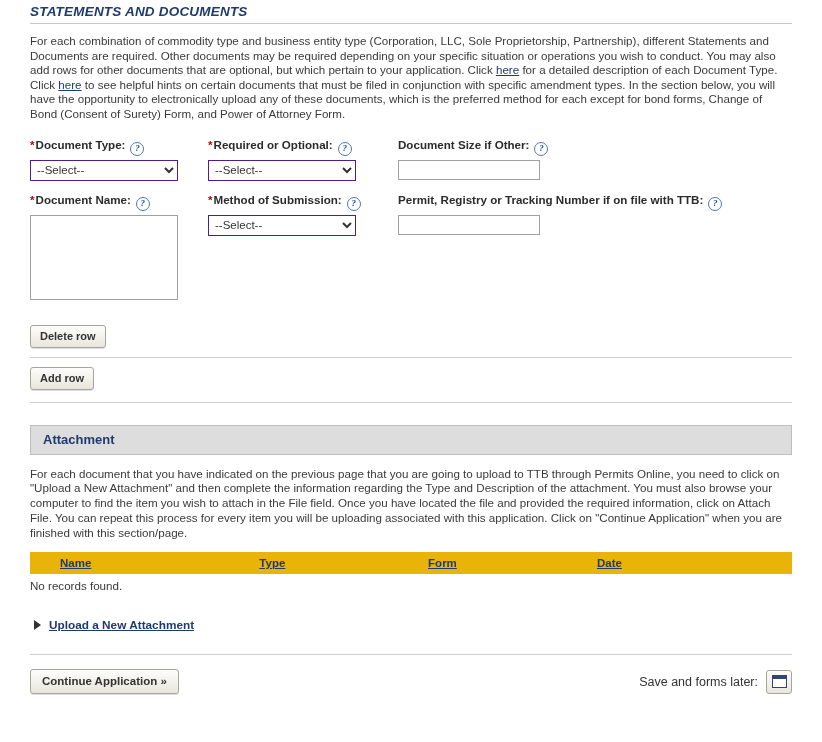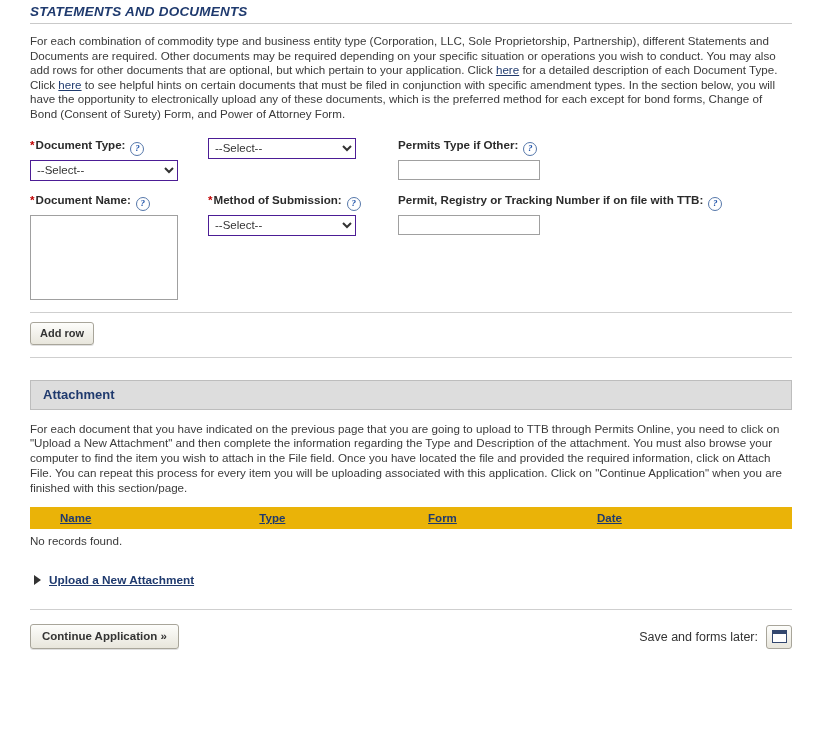--- a/index.html
+++ b/index.html
@@ -294,26 +294,27 @@
   <div class="form-area">
 
     <div class="form-row">
       <div class="col1">
         <div class="field-label"><span class="req">*</span><span>Document Type:</span><span class="help-icon">?</span></div>
         <select class="inp">
           <option>--Select--</option>
         </select>
       </div>
       <div class="col2">
+        <div class="field-label"><span class="req">*</span><span>Required or Optional:</span><span class="help-icon">?</span></div>
         <select class="inp">
           <option>--Select--</option>
         </select>
       </div>
       <div class="col3">
-        <div class="field-label"><span>Permits Type if Other:</span><span class="help-icon">?</span></div>
+        <div class="field-label"><span>Document Size if Other:</span><span class="help-icon">?</span></div>
         <input class="textinp" type="text" value="" style="">
       </div>
     </div>
 
     <div class="row-gap"></div>
 
     <div class="form-row">
       <div class="col1">
         <div class="field-label"><span class="req">*</span><span>Document Name:</span><span class="help-icon">?</span></div>
         <span class="ta-wrap">
@@ -325,20 +326,23 @@
         <select class="inp">
           <option>--Select--</option>
         </select>
       </div>
       <div class="col3">
         <div class="field-label"><span>Permit, Registry or Tracking Number if on file with TTB:</span><span class="help-icon">?</span></div>
         <input class="textinp" type="text" value="" style="">
       </div>
     </div>
 
+    <div class="delete-row-wrap">
+      <button class="btn">Delete row</button>
+    </div>
 
     <hr class="rule divider-after-delete">
 
     <div class="add-row-wrap">
       <button class="btn">Add row</button>
     </div>
 
     <hr class="rule divider-after-add">
   </div>
 

